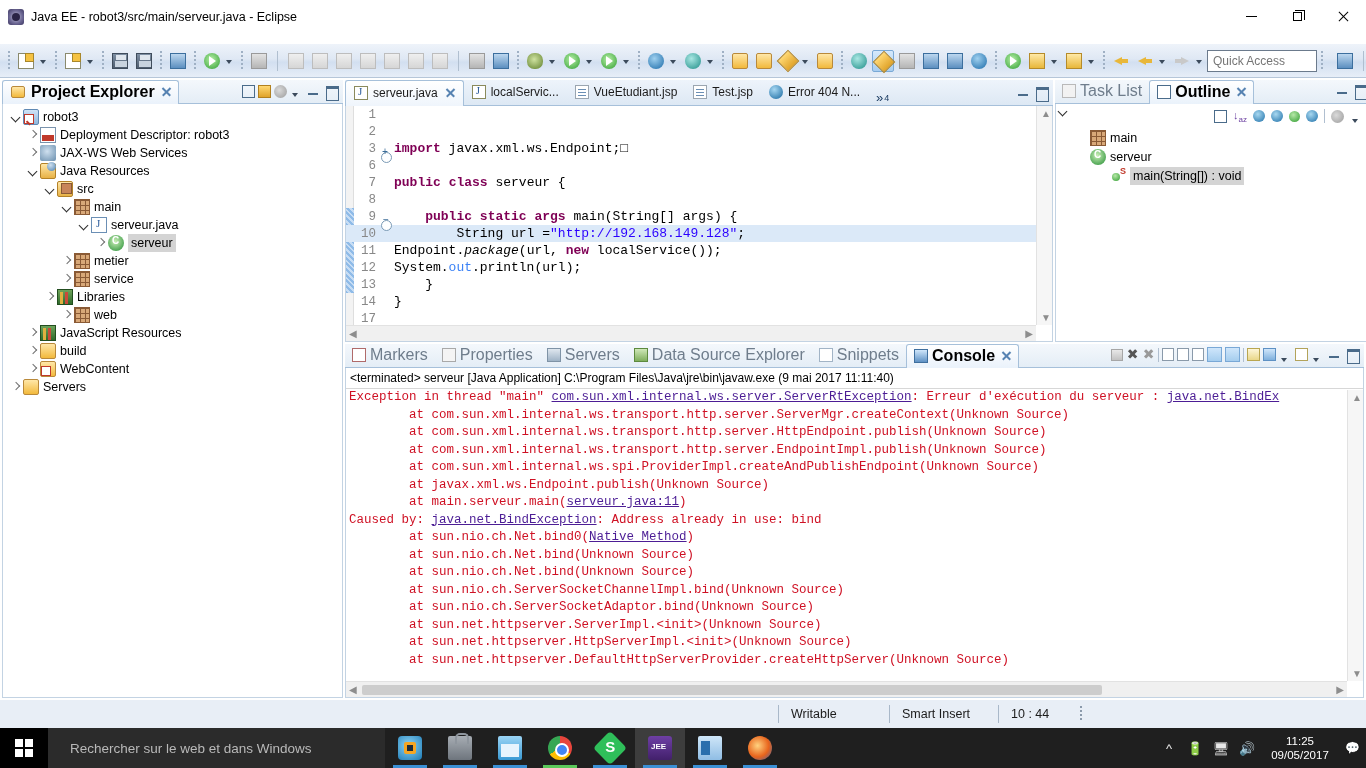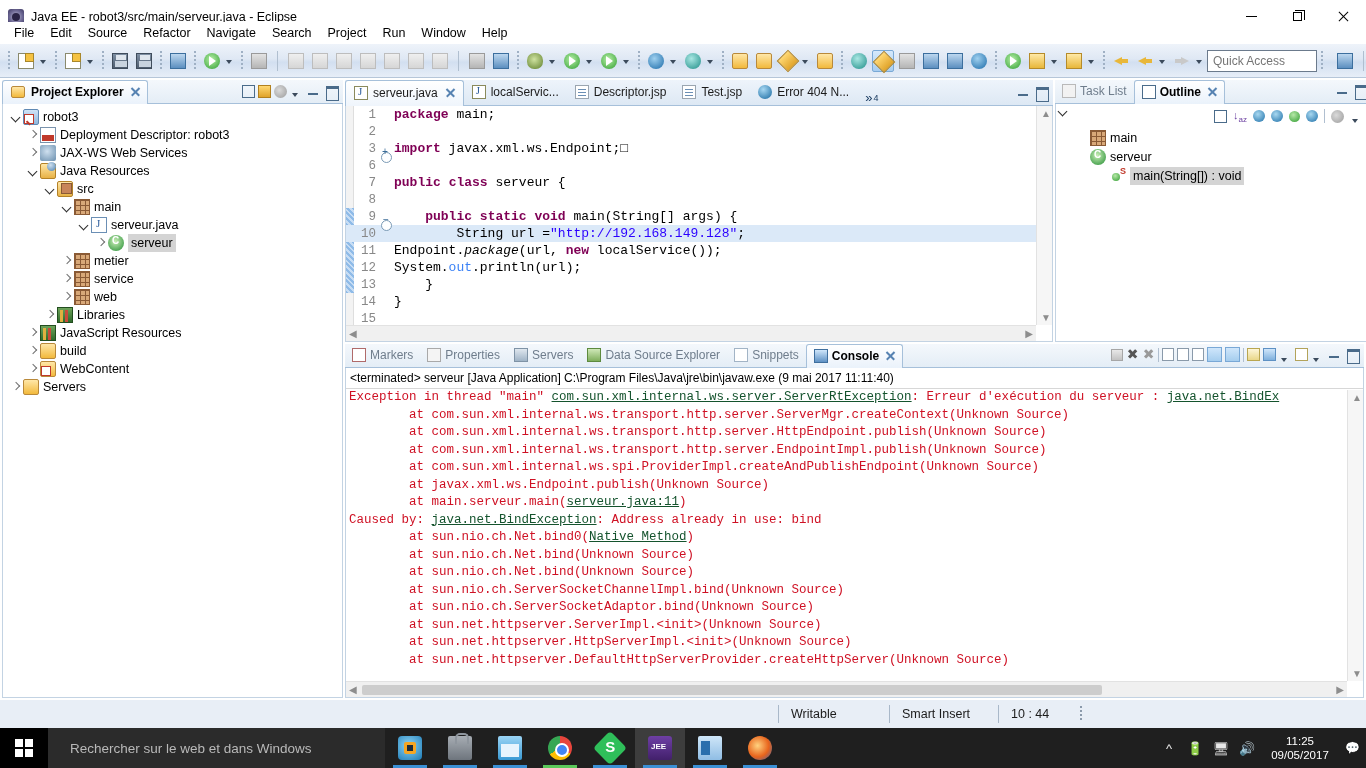--- a/index.html
+++ b/index.html
@@ -114,21 +114,21 @@
   
   .view { position:absolute; background:#fff; }
   .view-tabbar {
     height:24px; position:relative;
     background:linear-gradient(to bottom,#f4f8fc,#e4edf6);
     border-bottom:1px solid #a6c0da;
     display:flex; align-items:flex-end;
   }
   .vtab {
     height:24px; display:flex; align-items:center; gap:4px; padding:0 7px;
-    font-size:12px; color:#2b2b2b; position:relative; white-space:nowrap;
+    font-size:16px; color:#2b2b2b; position:relative; white-space:nowrap;
   }
   .vtab.active {
     background:linear-gradient(to bottom,#ffffff,#eaf2fb);
     border-top:1px solid #a6c0da; border-left:1px solid #a6c0da; border-right:1px solid #a6c0da;
     border-top-left-radius:3px; border-top-right-radius:3px;
     font-weight:bold; color:#000; margin-bottom:-1px; padding-bottom:1px;
   }
   .vtab.inactive { color:#6f7d8c; }
   .vtab-close {
     width:10px; height:10px; position:relative; margin-left:2px; opacity:.85;
@@ -252,21 +252,21 @@
      border-top:1px solid #e2e2e2; }
   .sc-arrow { position:absolute; color:#8d8d8d; font-size:10px; }
   .sc-thumb { position:absolute; background:#cdcdcd; border-radius:2px; }
 
   
   .console-head { font-family:"Liberation Sans",sans-serif; font-size:12px; color:#000;
      padding:3px 4px; border-bottom:1px solid #d7d7d7; white-space:nowrap; }
   .console-out { position:absolute; left:0; right:16px; top:22px; bottom:16px; overflow:hidden;
      font-family:"Liberation Mono", monospace; font-size:12.5px; padding-left:3px; }
   .cline { height:17.5px; white-space:pre; color:#cf1124; }
-  .cline .lnk { color:#14532d; text-decoration:underline; }
+  .cline .lnk { color:#4c1d95; text-decoration:underline; }
 
   
   .olrow { display:flex; align-items:center; height:19px; white-space:nowrap; font-size:12.5px;}
   .i-outpkg { width:16px;height:16px;position:relative;margin-right:4px;
     background:#d8a878; border:1px solid #8a5a35;
     background-image:linear-gradient(#8a5a35 1px,transparent 1px),linear-gradient(90deg,#8a5a35 1px,transparent 1px);
     background-size:5px 5px; flex:0 0 auto;}
   .i-outcls { width:16px;height:16px;position:relative;margin-right:4px;flex:0 0 auto;
     border-radius:50%;background:radial-gradient(circle at 45% 40%,#cbf0b8,#1f8a2f);}
   .i-outcls::after{content:"C";position:absolute;left:4px;top:0;font-size:10px;color:#fff;font-weight:bold;}
@@ -341,32 +341,20 @@
         </div>
       <div class="win-btn">
           <i class="glyph-max"></i>
         </div>
       <div class="win-btn close">
           <i class="glyph-close"></i>
         </div>
     </div>
   </div>
 
-  <div class="menubar" id="menubar">
-      <div class="menu-item">File</div>
-      <div class="menu-item">Edit</div>
-      <div class="menu-item">Source</div>
-      <div class="menu-item">Refactor</div>
-      <div class="menu-item">Navigate</div>
-      <div class="menu-item">Search</div>
-      <div class="menu-item">Project</div>
-      <div class="menu-item">Run</div>
-      <div class="menu-item">Window</div>
-      <div class="menu-item">Help</div>
-    </div>
 
   <div class="coolbar">
     <div class="tb-sep"></div>
     <div class="tb">
         <i class="ic ic-doc"></i>
       </div>
     <div class="tb-arrow"></div>
     <div class="tb-sep"></div>
     <div class="tb">
         <i class="ic ic-doc"></i>
@@ -577,29 +565,29 @@
             <div class="trow" style="padding-left: 57px;">
               <span class="exp closed"></span>
               <span class="ticon i-pkg"></span>
               <span class="tlabel">metier</span>
             </div>
             <div class="trow" style="padding-left: 57px;">
               <span class="exp closed"></span>
               <span class="ticon i-pkg"></span>
               <span class="tlabel">service</span>
             </div>
+            <div class="trow" style="padding-left: 40px;">
+              <span class="exp closed"></span>
+              <span class="ticon i-lib"></span>
+              <span class="tlabel">Libraries</span>
+            </div>
             <div class="trow" style="padding-left: 57px;">
               <span class="exp closed"></span>
               <span class="ticon i-pkg"></span>
               <span class="tlabel">web</span>
-            </div>
-            <div class="trow" style="padding-left: 40px;">
-              <span class="exp closed"></span>
-              <span class="ticon i-lib"></span>
-              <span class="tlabel">Libraries</span>
             </div>
             <div class="trow" style="padding-left: 23px;">
               <span class="exp closed"></span>
               <span class="ticon i-lib"></span>
               <span class="tlabel">JavaScript Resources</span>
             </div>
             <div class="trow" style="padding-left: 23px;">
               <span class="exp closed"></span>
               <span class="ticon i-foldr"></span>
               <span class="tlabel">build</span>
@@ -624,21 +612,21 @@
             <span class="etab-ic i-jfile"></span>
             <span>serveur.java</span>
             <span class="vtab-close"></span>
           </div>
           <div class="etab">
             <span class="etab-ic i-jfile"></span>
             <span>localServic...</span>
           </div>
           <div class="etab">
             <span class="etab-ic i-jsp"></span>
-            <span>Descriptor.jsp</span>
+            <span>VueEtudiant.jsp</span>
           </div>
           <div class="etab">
             <span class="etab-ic i-jsp"></span>
             <span>Test.jsp</span>
           </div>
           <div class="etab">
             <span class="etab-ic i-globe2"></span>
             <span>Error 404 N...</span>
           </div>
           <div class="etab-more">
@@ -648,33 +636,33 @@
           <div class="view-toolbar" style="top: 5px;">
             <span class="vt-min"></span>
             <span class="vt-max"></span>
           </div>
         </div>
       <div class="editor-body">
         <div class="code-area">
           <div class="gutter-change"></div>
           <div class="chg-bar" id="chg-bar" style="top: 102px; height: 85px;"></div>
           <div id="code-lines" style="position:relative;">
-              <div class="code-line"><span class="lnum">1</span><span class="fold "></span><span class="code-text"><span class="kw">package</span> main;</span></div>
+              <div class="code-line"><span class="lnum">1</span><span class="fold "></span></div>
               <div class="code-line"><span class="lnum">2</span><span class="fold "></span><span class="code-text"></span></div>
               <div class="code-line"><span class="lnum">3</span><span class="fold plus"></span><span class="code-text"><span class="kw">import</span> javax.xml.ws.Endpoint;□</span></div>
               <div class="code-line"><span class="lnum">6</span><span class="fold "></span><span class="code-text"></span></div>
               <div class="code-line"><span class="lnum">7</span><span class="fold "></span><span class="code-text"><span class="kw">public</span> <span class="kw">class</span> serveur {</span></div>
               <div class="code-line"><span class="lnum">8</span><span class="fold "></span><span class="code-text"></span></div>
-              <div class="code-line"><span class="lnum">9</span><span class="fold minus"></span><span class="code-text">    <span class="kw">public</span> <span class="kw">static</span> <span class="kw">void</span> main(String[] args) {</span></div>
+              <div class="code-line"><span class="lnum">9</span><span class="fold minus"></span><span class="code-text">    <span class="kw">public</span> <span class="kw">static</span> <span class="kw">args</span> main(String[] args) {</span></div>
               <div class="code-line line-hl"><span class="lnum">10</span><span class="fold "></span><span class="code-text">        String url =<span class="str">"http://192.168.149.128"</span>;</span></div>
               <div class="code-line"><span class="lnum">11</span><span class="fold "></span><span class="code-text">Endpoint.<span class="ital">package</span>(url, <span class="kw">new</span> localService());</span></div>
               <div class="code-line"><span class="lnum">12</span><span class="fold "></span><span class="code-text">System.<span class="fld">out</span>.println(url);</span></div>
               <div class="code-line"><span class="lnum">13</span><span class="fold "></span><span class="code-text">    }</span></div>
               <div class="code-line"><span class="lnum">14</span><span class="fold "></span><span class="code-text">}</span></div>
-              <div class="code-line"><span class="lnum">15</span><span class="fold "></span><span class="code-text"></span></div>
+              <div class="code-line"><span class="lnum">17</span><span class="fold "></span><span class="code-text"></span></div>
             </div>
         </div>
         <div class="vscroll">
           <span class="sc-arrow" style="left:4px;top:2px;">▲</span>
           <span class="sc-arrow" style="left:4px;bottom:2px;">▼</span>
         </div>
         <div class="hscroll">
           <span class="sc-arrow" style="left:3px;top:2px;">◀</span>
           <span class="sc-arrow" style="right:3px;top:2px;">▶</span>
         </div>

